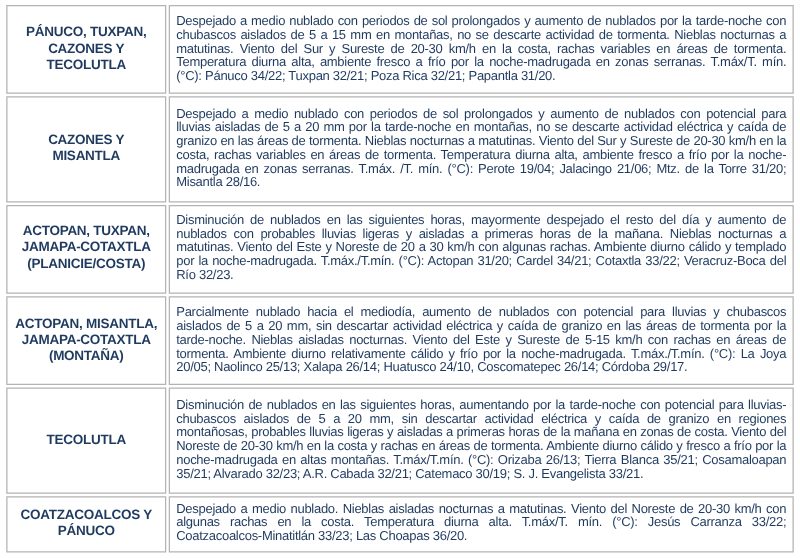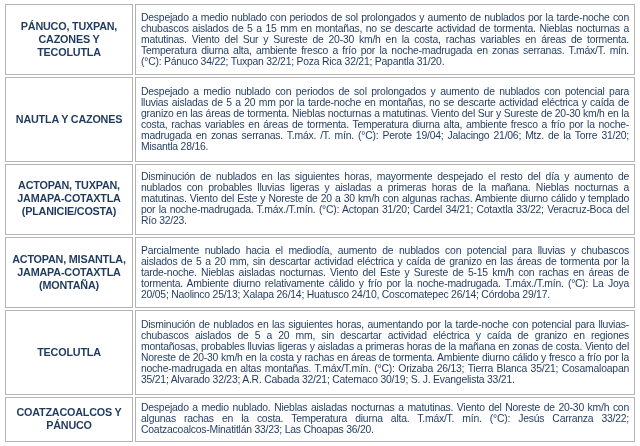--- a/index.html
+++ b/index.html
@@ -67,21 +67,21 @@
     <colgroup>
       <col class="region-col">
       <col>
     </colgroup>
     <tbody>
       <tr>
         <td class="region-cell">PÁNUCO, TUXPAN, CAZONES Y TECOLUTLA</td>
         <td class="text-cell">Despejado a medio nublado con periodos de sol prolongados y aumento de nublados por la tarde-noche con chubascos aislados de 5 a 15 mm en montañas, no se descarte actividad de tormenta. Nieblas nocturnas a matutinas. Viento del Sur y Sureste de 20-30 km/h en la costa, rachas variables en áreas de tormenta. Temperatura diurna alta, ambiente fresco a frío por la noche-madrugada en zonas serranas. T.máx/T. mín. (°C): Pánuco 34/22; Tuxpan 32/21; Poza Rica 32/21; Papantla 31/20.</td>
       </tr>
       <tr>
-        <td class="region-cell">NAUTLA Y CAZONES</td>
+        <td class="region-cell">CAZONES Y MISANTLA</td>
         <td class="text-cell">Despejado a medio nublado con periodos de sol prolongados y aumento de nublados con potencial para lluvias aisladas de 5 a 20 mm por la tarde-noche en montañas, no se descarte actividad eléctrica y caída de granizo en las áreas de tormenta. Nieblas nocturnas a matutinas. Viento del Sur y Sureste de 20-30 km/h en la costa, rachas variables en áreas de tormenta. Temperatura diurna alta, ambiente fresco a frío por la noche-madrugada en zonas serranas. T.máx. /T. mín. (°C): Perote 19/04; Jalacingo 21/06; Mtz. de la Torre 31/20; Misantla 28/16.</td>
       </tr>
       <tr>
         <td class="region-cell">ACTOPAN, TUXPAN, JAMAPA-COTAXTLA (PLANICIE/COSTA)</td>
         <td class="text-cell">Disminución de nublados en las siguientes horas, mayormente despejado el resto del día y aumento de nublados con probables lluvias ligeras y aisladas a primeras horas de la mañana. Nieblas nocturnas a matutinas. Viento del Este y Noreste de 20 a 30 km/h con algunas rachas. Ambiente diurno cálido y templado por la noche-madrugada. T.máx./T.mín. (°C): Actopan 31/20; Cardel 34/21; Cotaxtla 33/22; Veracruz-Boca del Río 32/23.</td>
       </tr>
       <tr>
         <td class="region-cell">ACTOPAN, MISANTLA, JAMAPA-COTAXTLA (MONTAÑA)</td>
         <td class="text-cell">Parcialmente nublado hacia el mediodía, aumento de nublados con potencial para lluvias y chubascos aislados de 5 a 20 mm, sin descartar actividad eléctrica y caída de granizo en las áreas de tormenta por la tarde-noche. Nieblas aisladas nocturnas. Viento del Este y Sureste de 5-15 km/h con rachas en áreas de tormenta. Ambiente diurno relativamente cálido y frío por la noche-madrugada. T.máx./T.mín. (°C): La Joya 20/05; Naolinco 25/13; Xalapa 26/14; Huatusco 24/10, Coscomatepec 26/14; Córdoba 29/17.</td>
       </tr>

